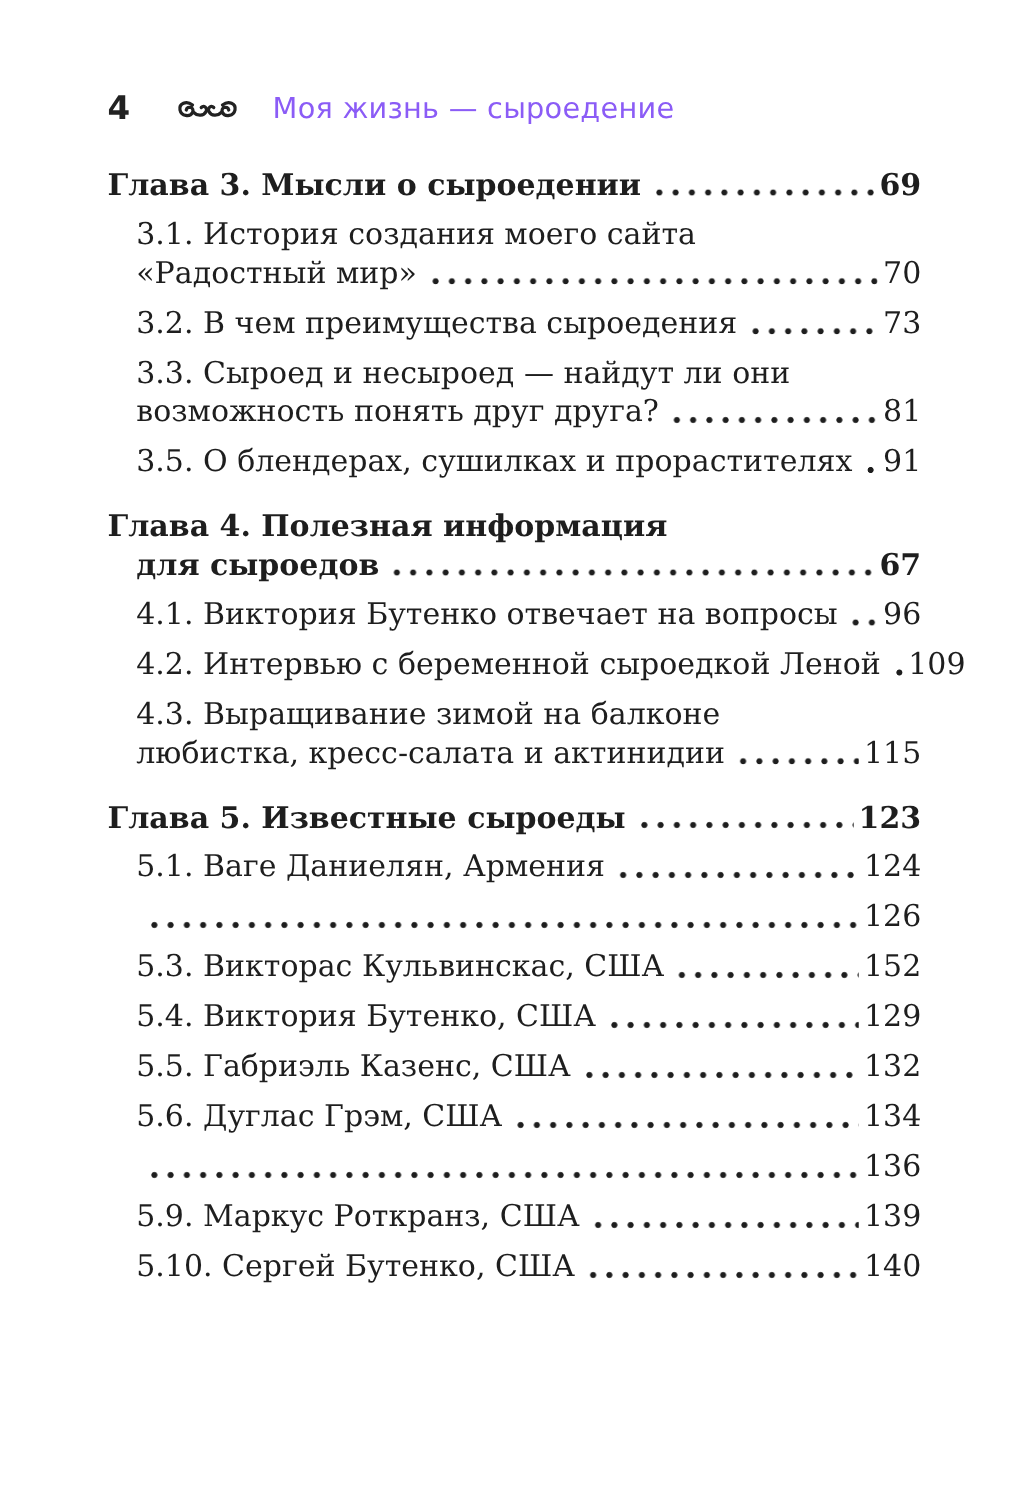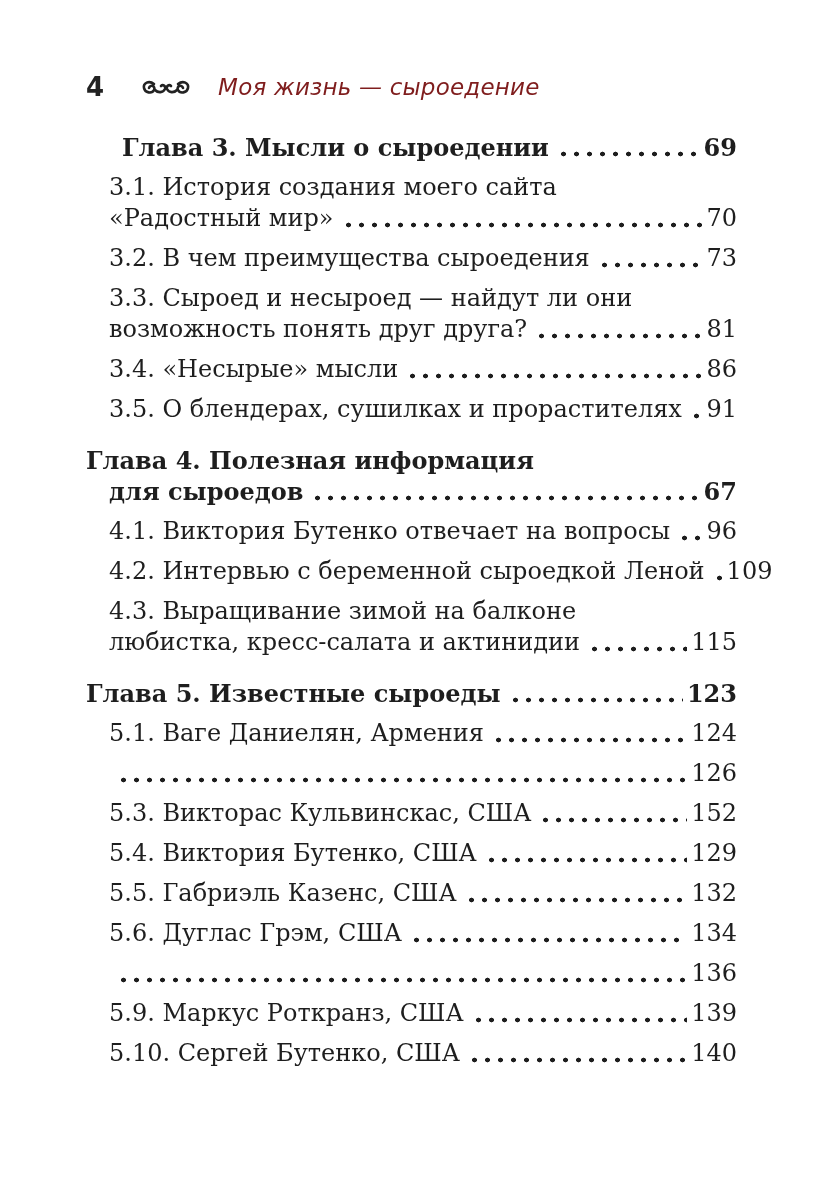--- a/index.html
+++ b/index.html
@@ -20,27 +20,27 @@
   .hdr {
     display: flex;
     align-items: center;
     font-family: "DejaVu Sans", "Liberation Sans", sans-serif;
     color: #2e2e2e;
     margin-bottom: 30px;
     height: 30px;
   }
   .hdr .pageno { font-size: 26px; font-weight: bold; color: #222; }
   .hdr .orn { margin: 2px 26px 0 36px; display: inline-flex; }
-  .hdr .running-title { font-size: 23px; color: #7f1d1d; letter-spacing: 0.2px; font-style: italic; }
+  .hdr .running-title { font-size: 23px; color: #8b5cf6; letter-spacing: 0.2px; }
   
   .toc { font-size: 24px; }
   .entry { margin-top: 9px; }
   .entry:first-child { margin-top: 0; }
   .entry.chapter { margin-top: 20px; font-weight: bold; }
-  .entry.chapter:first-child { margin-top: 0; margin-left: 36px; }
+  .entry.chapter:first-child { margin-top: 0; }
   .entry.item { padding-left: 23px; }
   .line {
     display: flex;
     align-items: flex-end;
     line-height: 31px;
     white-space: pre;
   }
   .entry.chapter .line.cont { padding-left: 23px; }
   .t { flex: 0 0 auto; }
   .leader {
@@ -84,23 +84,20 @@
         <div class="line cont"><span class="t">«Радостный мир»</span><span class="leader"></span><span class="num">70</span></div>
       </div>
       <div class="entry item">
         <div class="line"><span class="t">3.2. В чем преимущества сыроедения</span><span class="leader"></span><span class="num">73</span></div>
       </div>
       <div class="entry item">
         <div class="line"><span class="t">3.3. Сыроед и несыроед — найдут ли они</span></div>
         <div class="line cont"><span class="t">возможность понять друг друга?</span><span class="leader"></span><span class="num">81</span></div>
       </div>
       <div class="entry item">
-        <div class="line"><span class="t">3.4. «Несырые» мысли</span><span class="leader"></span><span class="num">86</span></div>
-      </div>
-      <div class="entry item">
         <div class="line"><span class="t">3.5. О блендерах, сушилках и прорастителях</span><span class="leader"></span><span class="num">91</span></div>
       </div>
       <div class="entry chapter">
         <div class="line"><span class="t">Глава 4. Полезная информация</span></div>
         <div class="line cont"><span class="t">для сыроедов</span><span class="leader"></span><span class="num">67</span></div>
       </div>
       <div class="entry item">
         <div class="line"><span class="t">4.1. Виктория Бутенко отвечает на вопросы</span><span class="leader"></span><span class="num">96</span></div>
       </div>
       <div class="entry item">

